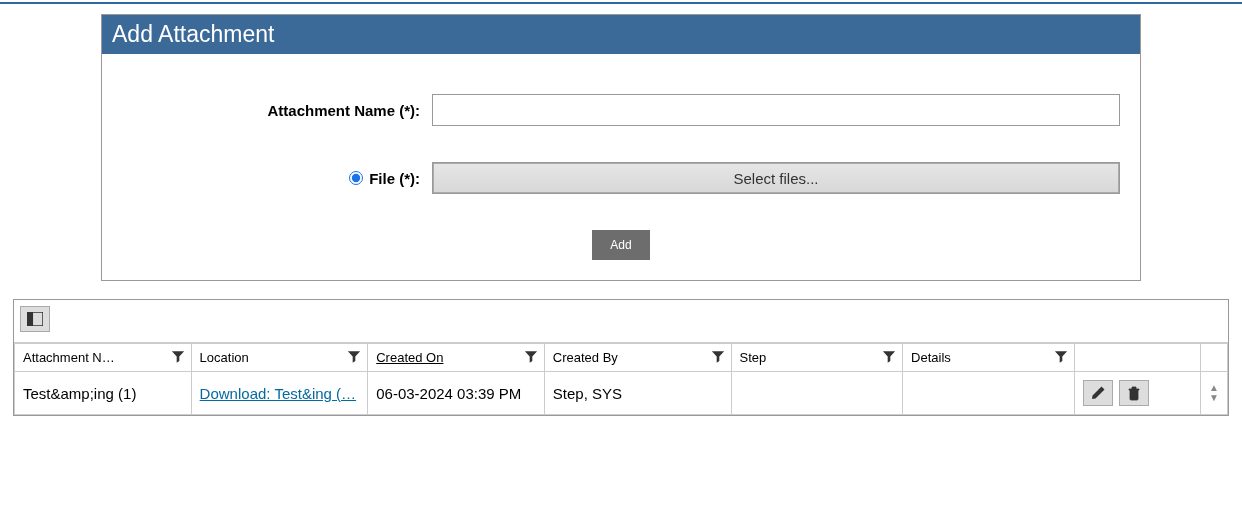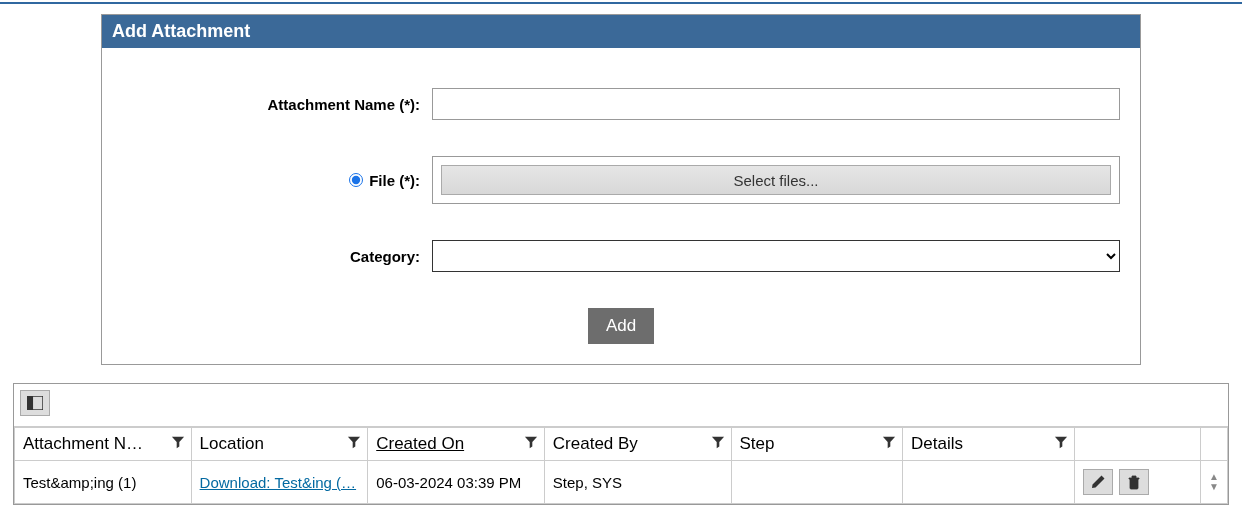--- a/index.html
+++ b/index.html
@@ -1,47 +1,47 @@
 <!DOCTYPE html>
 <html><head>
   <meta charset="utf-8">
   <style>
     * { box-sizing: border-box; margin: 0; padding: 0; }
     body { font-family: Arial, sans-serif; font-size: 14px; background: #fff; padding-top: 2px; }
     .top-border { height: 2px; background: #3068a0; width: 100%; }
     
     .panel { margin: 10px auto 0; width: 1040px; border: 1px solid #999; }
-    .panel-header { background: #3b6998; color: #fff; font-weight: bold; font-size: 18px; padding: 6px 10px; }
+    .panel-header { background: #3b6998; color: #fff; font-weight: normal; font-size: 23px; padding: 6px 10px; }
     .panel-body { padding: 40px 20px 20px 20px; }
     
     .form-row { display: flex; align-items: center; margin-bottom: 36px; }
     .form-label { width: 310px; text-align: right; font-weight: bold; font-size: 15px; padding-right: 12px; display: flex; justify-content: flex-end; align-items: center; gap: 6px; }
     .form-control-wrap { flex: 1; }
     
     input[type="text"].text-input { width: 100%; height: 32px; border: 1px solid #999; padding: 4px 6px; font-size: 14px; }
     .disabled-input { width: 100%; height: 32px; background: #ccc; border: 1px solid #aaa; }
     
-    .file-box { border: 1px solid #999; padding: 8px; width: 100%; }
+    .file-box { border: 1px solid #999; width: 100%; }
     .select-files-btn { width: 100%; height: 30px; background: linear-gradient(#e6e6e6, #d8d8d8); border: 1px solid #aaa; font-size: 15px; cursor: pointer; color: #333; }
     
     select.dropdown { width: 100%; height: 32px; border: 1px solid #333; font-size: 14px; padding: 2px; background: #fff; }
     
     input[type="radio"] { width: 14px; height: 14px; accent-color: #1a73e8; }
     
     .add-btn-wrap { text-align: center; margin-top: 20px; }
-    .add-btn { background: #6d6d6d; color: #fff; border: none; padding: 8px 18px; font-size: 17px; cursor: pointer; }
+    .add-btn { background: #6d6d6d; color: #fff; border: none; padding: 8px 18px; font-size: 12px; cursor: pointer; }
     
     .grid-wrap { margin: 18px auto 0; width: 1216px; border: 1px solid #999; }
     .grid-toolbar { padding: 6px 6px 10px 6px; border-bottom: 1px solid #ccc; }
     .grid-tool-btn { background: #ddd; border: 1px solid #aaa; width: 30px; height: 26px; display: inline-flex; align-items: center; justify-content: center; cursor: pointer; }
     
     .grid-tool-btn svg { width: 16px; height: 14px; }
     
     table.grid { width: 100%; border-collapse: collapse; }
-    table.grid th { text-align: left; font-weight: normal; padding: 6px 8px; border: 1px solid #ccc; position: relative; font-size: 17px; }
+    table.grid th { text-align: left; font-weight: normal; padding: 6px 8px; border: 1px solid #ccc; position: relative; font-size: 13px; }
     table.grid td { padding: 8px 8px; border: 1px solid #ccc; font-size: 15px; vertical-align: middle; }
     
     .filter-icon { position: absolute; right: 6px; top: 50%; transform: translateY(-50%); cursor: pointer; }
     .filter-icon svg { width: 14px; height: 14px; fill: #333; }
     
     .link-cell a { color: #0369a1; text-decoration: underline; }
     
     .action-btn { background: #ddd; border: 1px solid #aaa; width: 30px; height: 26px; display: inline-flex; align-items: center; justify-content: center; cursor: pointer; margin-right: 2px; }
     .action-btn svg { width: 16px; height: 16px; fill: #333; }
     
@@ -80,26 +80,20 @@
         <input type="radio" name="srctype" checked="" style="">
         <span>File (*):</span>
       </div>
       <div class="form-control-wrap">
         <div class="file-box">
           <button class="select-files-btn">Select files...</button>
         </div>
       </div>
     </div>
 
-    <div class="form-row">
-      <div class="form-label">Category:</div>
-      <div class="form-control-wrap">
-        <select class="dropdown"></select>
-      </div>
-    </div>
 
     <div class="add-btn-wrap">
       <button class="add-btn">Add</button>
     </div>
 
   </div>
 </div>
 
 <div class="grid-wrap">
   <div class="grid-toolbar">

